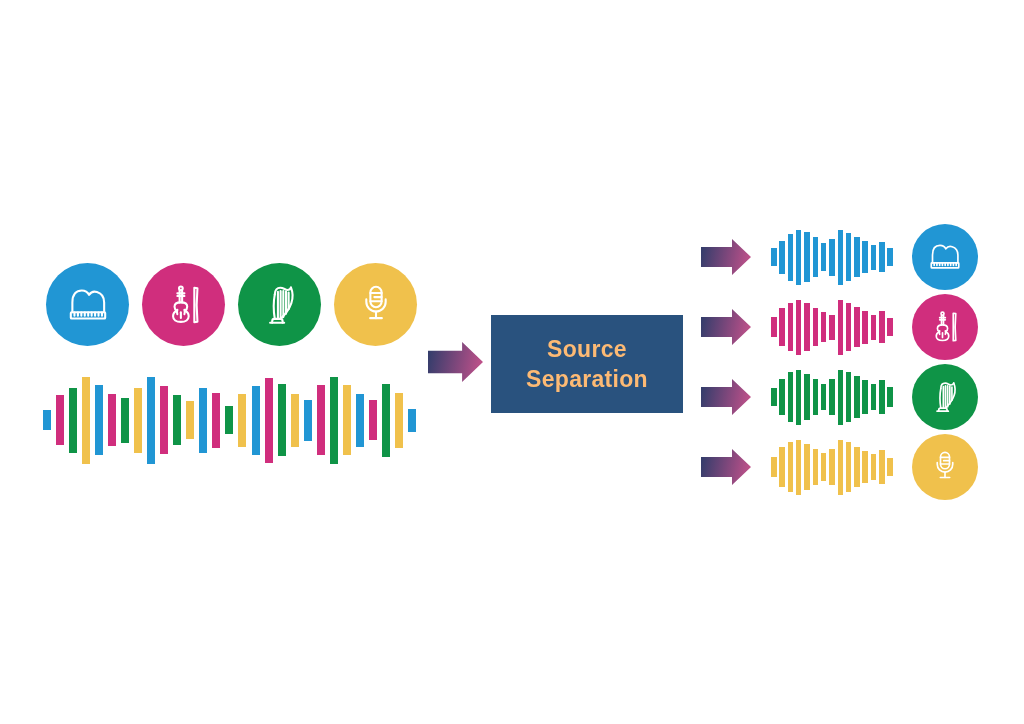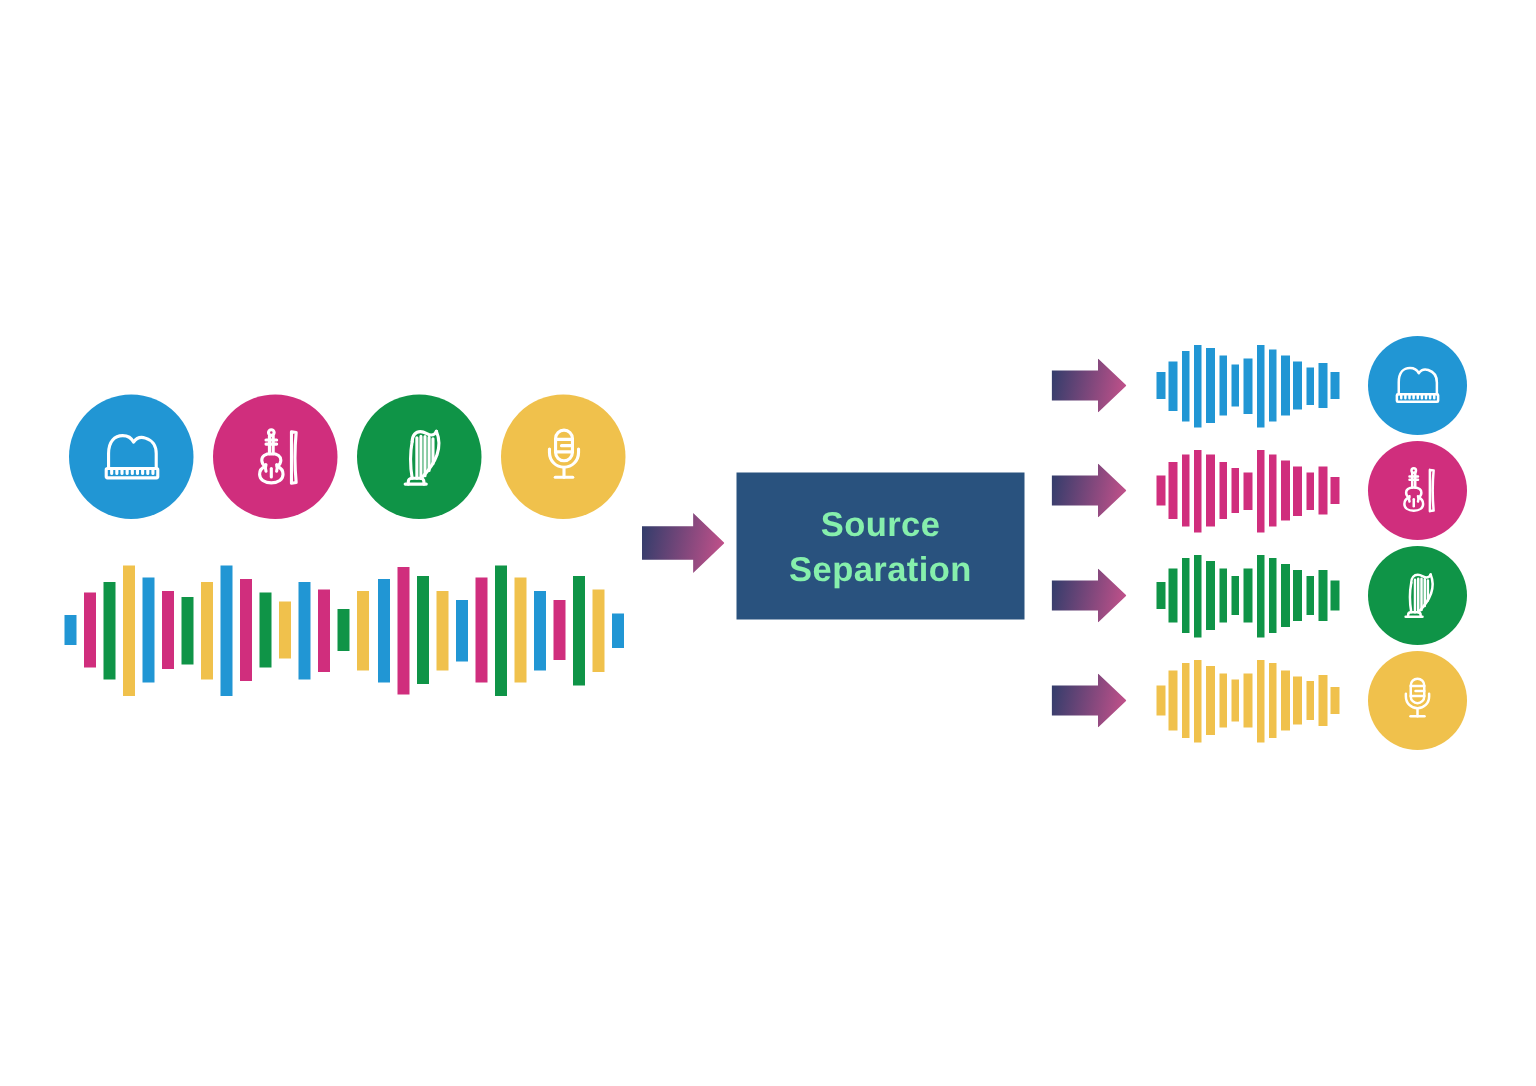--- a/index.html
+++ b/index.html
@@ -25,21 +25,21 @@
     justify-content:space-between;flex:0 0 auto;}
   .wave-sm .bar{width:5.5px;}
   
   .arrow{background:linear-gradient(100deg,var(--grad-start,#2e3c6a),var(--grad-end,#c9528c));
     clip-path:polygon(0 22%,62% 22%,62% 0,100% 50%,62% 100%,62% 78%,0 78%);}
   .arrow-mid{position:absolute;left:428px;top:342px;width:55px;height:40px;}
   .arrow-sm{width:50px;height:36px;flex:0 0 auto;}
   
   .sep-box{position:absolute;left:491px;top:315px;width:192px;height:98px;
     background:var(--navy,#29527e);display:flex;align-items:center;justify-content:center;}
-  .sep-label{color:#86efac;font-weight:bold;font-size:23px;line-height:30px;
+  .sep-label{color:#fdba74;font-weight:bold;font-size:23px;line-height:30px;
     text-align:center;width:160px;letter-spacing:.3px;}
   
   .out-row{position:absolute;left:701px;width:277px;height:66px;display:flex;align-items:center;}
   .out-row .circle-sm{margin-left:19px;}
 </style>
 </head>
 <body>
 
 <div class="canvas">
   <div class="sources-row" id="sources-row">

